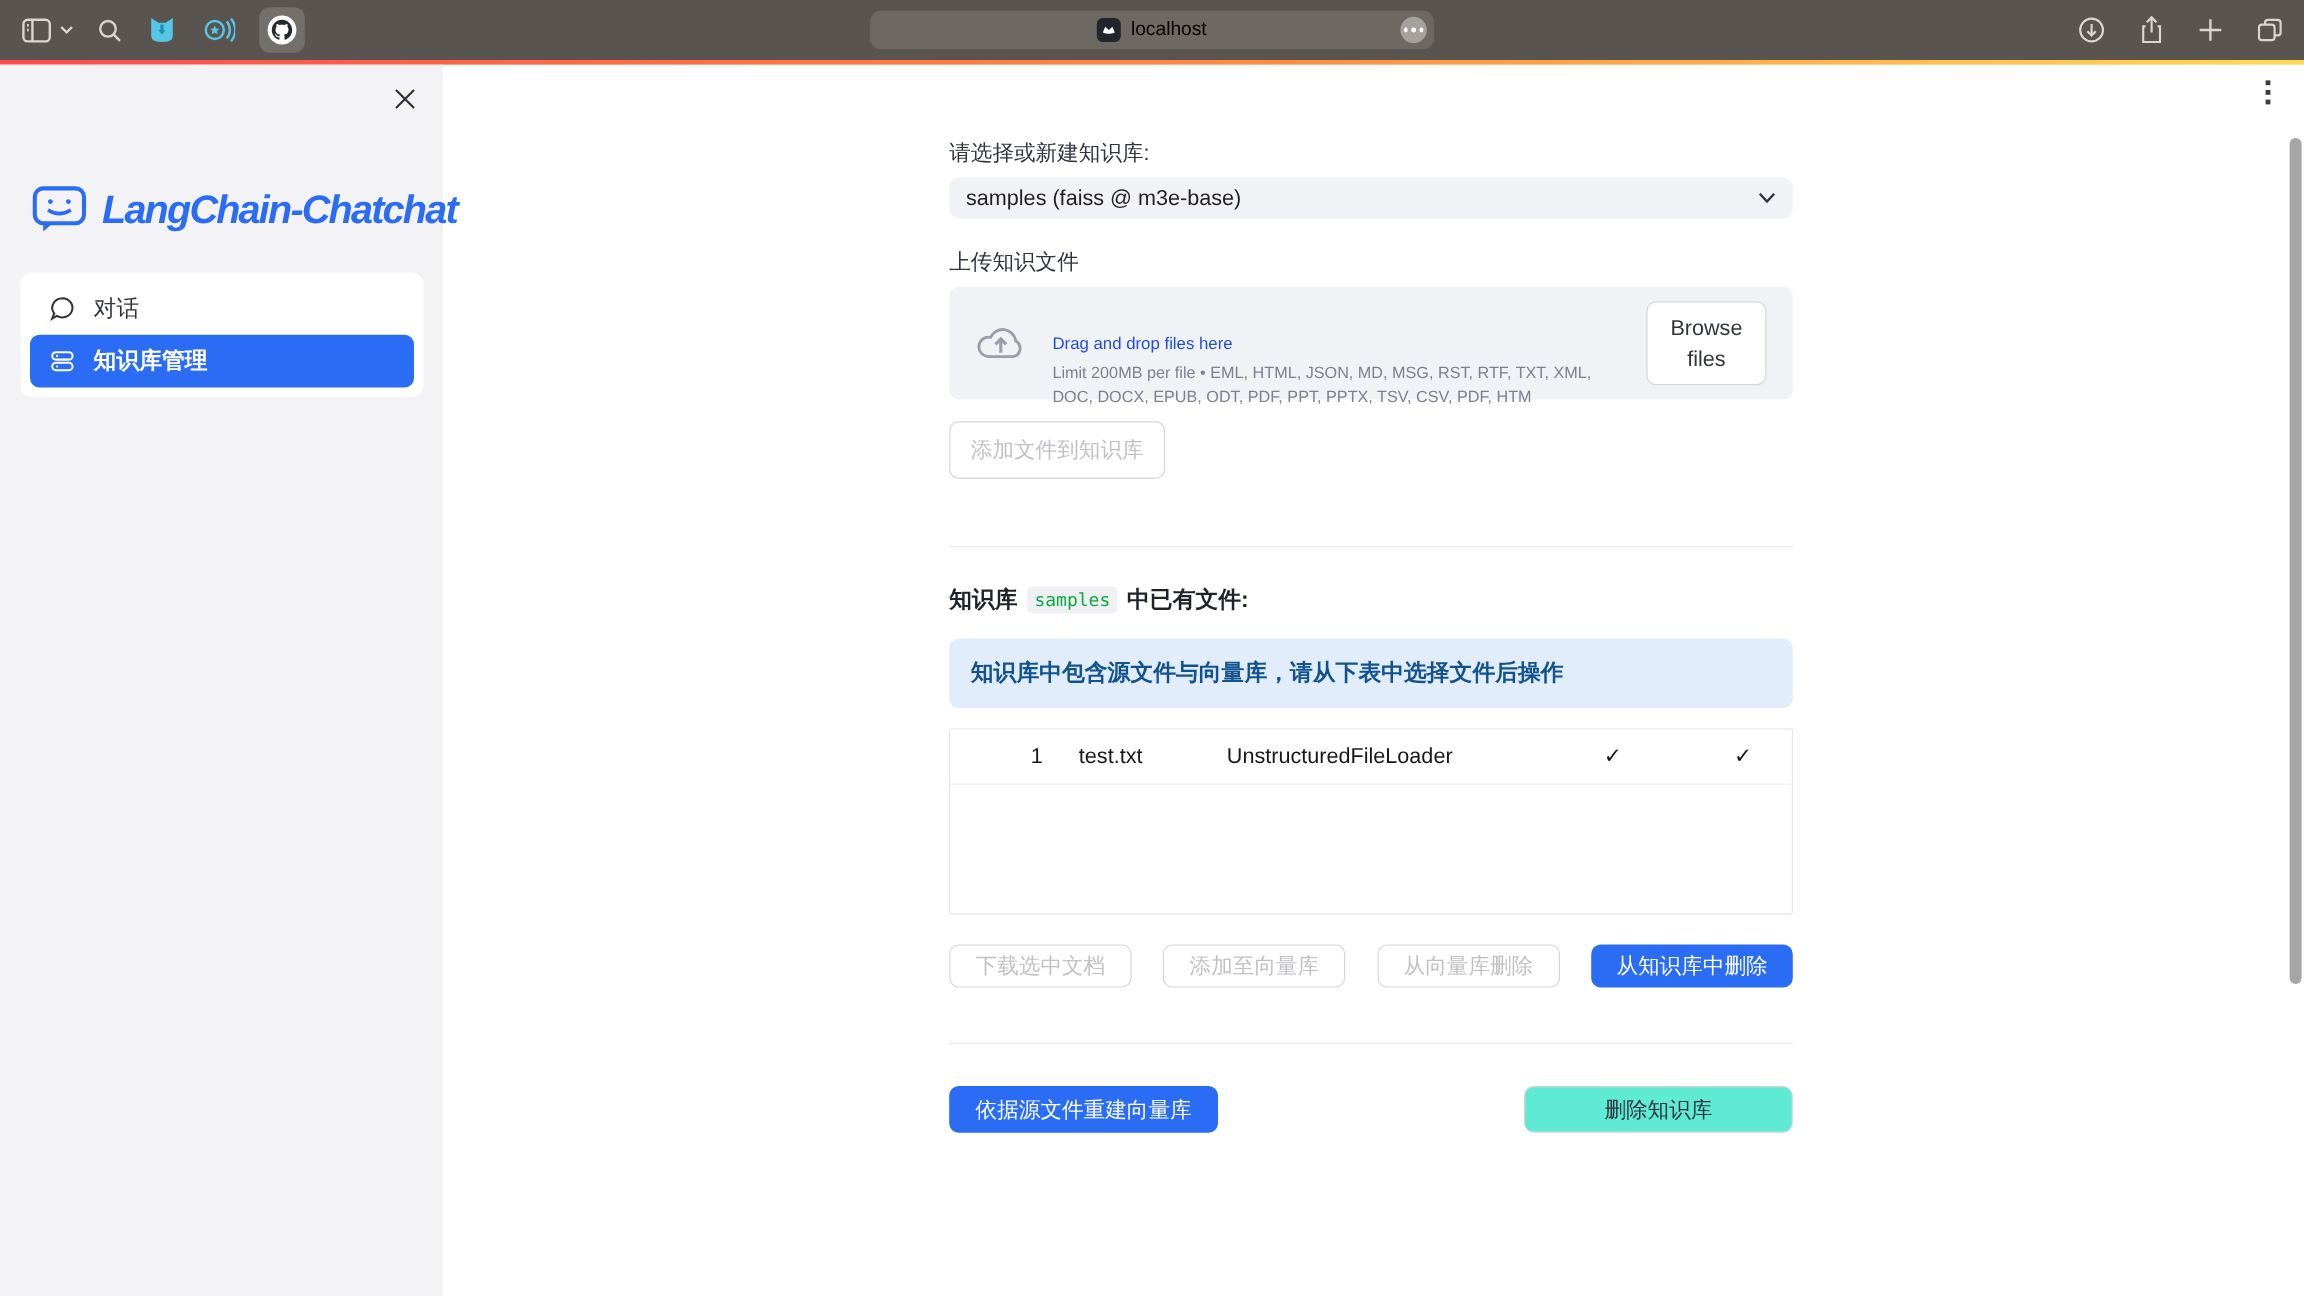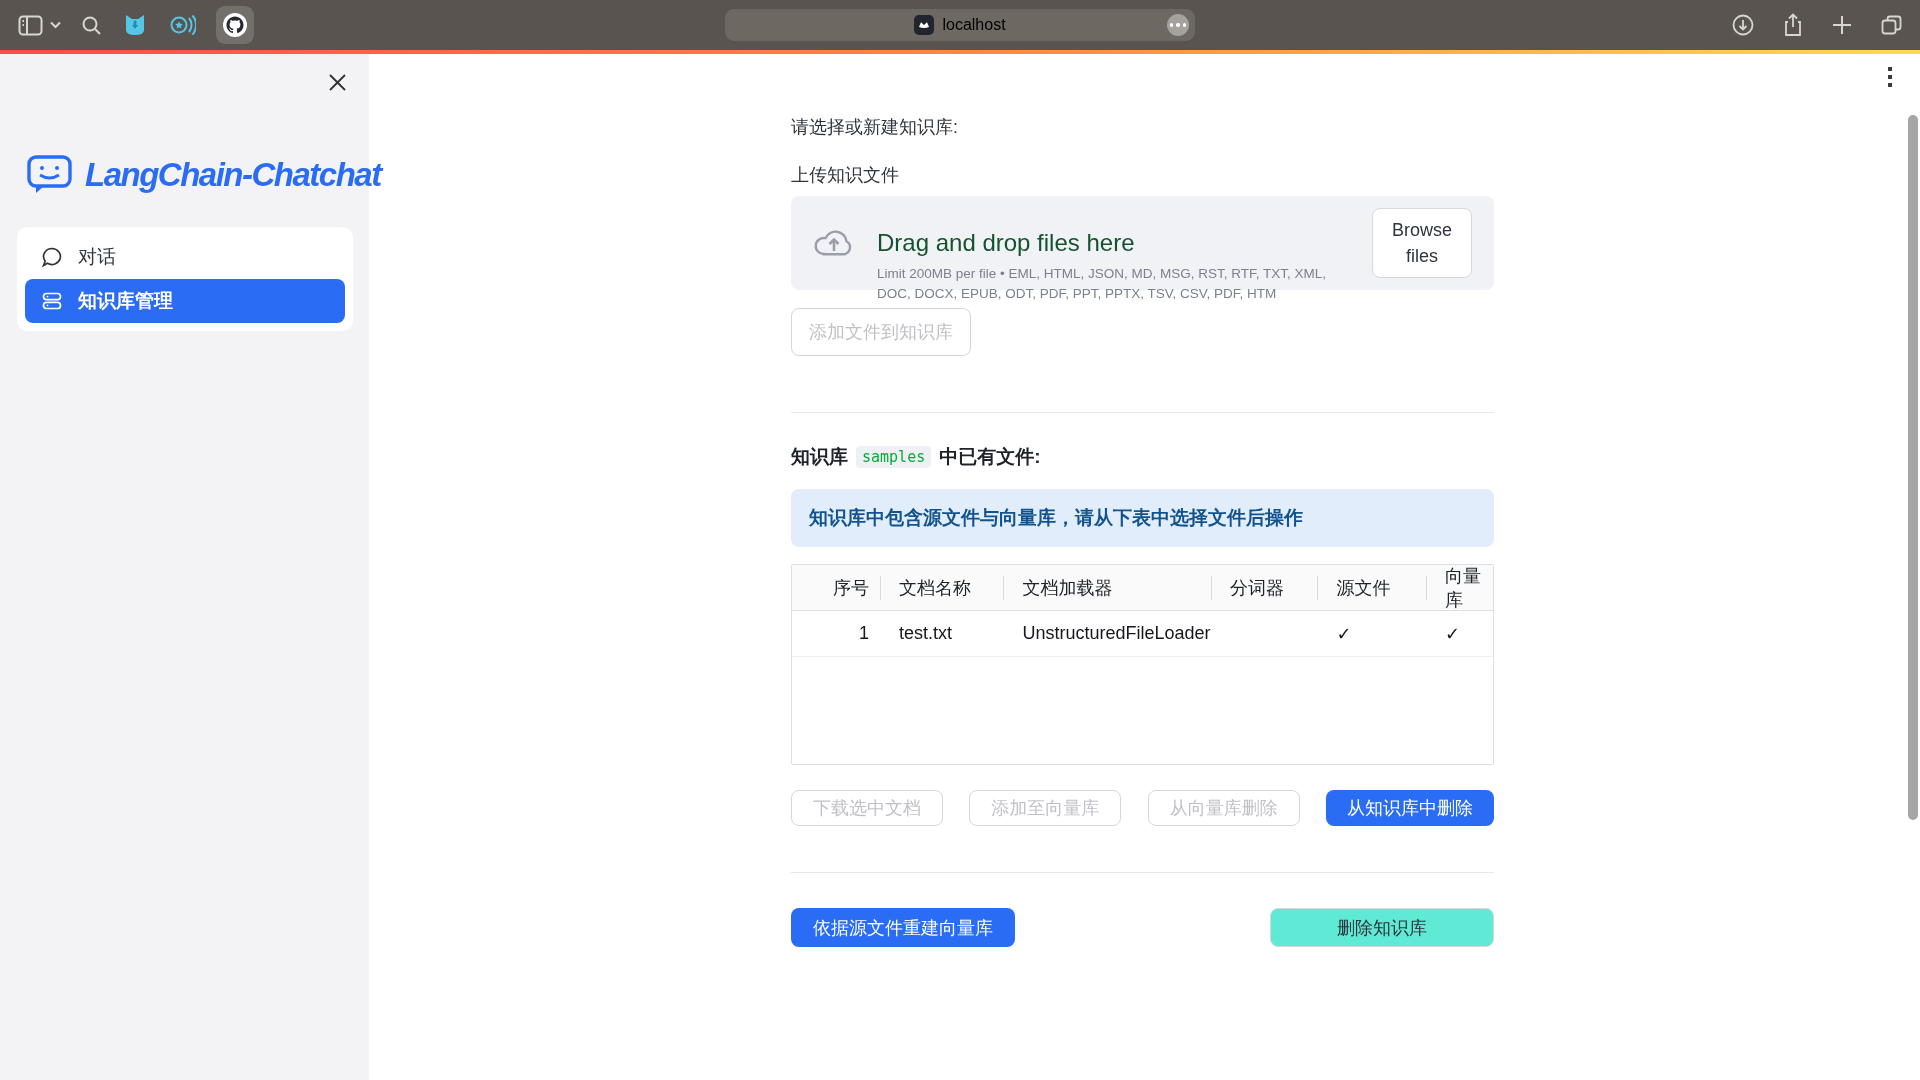--- a/index.html
+++ b/index.html
@@ -42,21 +42,21 @@
   .scroll-thumb { position:absolute; top:61px; right:2px; width:10px; height:705px; background:#a6a6a6; border-radius:5px; }
 
   .content { width:703px; margin-left:422px; padding-top:61px; color:#31333f; }
   .widget-label { font-size:18px; color:#31333f; margin-bottom:9px; }
   .selectbox { height:34px; background:#f0f2f6; border-radius:8px; display:flex; align-items:center; padding:0 14px; font-size:18px; color:#241f24; cursor:pointer; }
   .selectbox .sel-val { flex:1; }
 
   .upload-label { margin-top:24px; }
   .uploader { margin-top:6px; height:94px; background:#f1f2f5; border-radius:8px; display:flex; align-items:center; padding:0 22px; gap:22px; }
   .up-texts { flex:1; }
-  .up-title { font-size:24px; color:#14532d; margin-bottom:7px;margin-top:46px; }
+  .up-title { font-size:14px; color:#1d4ed8; margin-bottom:7px;margin-top:46px; }
   .up-limit { font-size:13.5px; color:#7d818f; line-height:1.45; max-width:560px; }
   .browse-btn { width:100px; background:#fff; border:1px solid #d5d7da; border-radius:8px; padding:8px 10px; font-size:18px; color:#31333f; text-align:center; line-height:1.45; cursor:pointer; }
 
   .btn { font-size:18px; border-radius:8px; display:inline-flex; align-items:center; justify-content:center; cursor:pointer; }
   .btn-disabled { border:1px solid #d6d6d9; background:transparent; color:#c0c1c7; cursor:default; }
   .btn-primary { background:#2b6cf5; color:#fff; border:none; }
   .btn-plain { background:#5eead4; border:1px solid #d6d6d9; color:#31333f; }
   .add-files { margin-top:18px; height:48px; padding:0 17px; }
 
   .divider { border:none; border-top:1px solid #e7e8eb; height:0; }
@@ -205,20 +205,26 @@
     <div class="kebab">
         <i></i>
         <i></i>
         <i></i>
       </div>
     <div class="scroll-thumb"></div>
 
     <div class="content">
 
       <div class="widget-label">请选择或新建知识库:</div>
+      <div class="selectbox">
+        <span class="sel-val">samples (faiss @ m3e-base)</span>
+        <svg width="15" height="10" viewBox="0 0 15 10" fill="none" stroke="#31333f" stroke-width="2">
+            <path d="M1.5 1.5 L7.5 8 L13.5 1.5"></path>
+          </svg>
+      </div>
 
       <div class="widget-label upload-label">上传知识文件</div>
       <div class="uploader">
         <svg width="42" height="34" viewBox="0 0 42 34" fill="none" stroke="#9a9daa" stroke-width="2.4">
           <path d="M11 28 a8 8 0 1 1 1.5 -15.8 a11 11 0 0 1 21 3 a7 7 0 0 1 -2.5 13 H 11 Z"></path>
           <line x1="21" y1="25" x2="21" y2="14" stroke-width="2.6"></line>
           <path d="M16.5 18 L21 13.5 L25.5 18" stroke-width="2.6"></path>
         </svg>
         <div class="up-texts">
           <div class="up-title">Drag and drop files here</div>
@@ -233,28 +239,20 @@
 
       <div class="kb-heading">
         <span>知识库</span>
         <code>samples</code>
         <span>中已有文件:</span>
       </div>
 
       <div class="info-box">知识库中包含源文件与向量库，请从下表中选择文件后操作</div>
 
       <div class="grid">
-        <div class="g-head">
-          <div class="gc num c0">序号</div>
-          <div class="gc c1">文档名称</div>
-          <div class="gc c2">文档加载器</div>
-          <div class="gc c3">分词器</div>
-          <div class="gc c4">源文件</div>
-          <div class="gc c5">向量库</div>
-        </div>
         <div class="g-row">
           <div class="gc num c0">1</div>
           <div class="gc c1">test.txt</div>
           <div class="gc c2">UnstructuredFileLoader</div>
           <div class="gc c3"></div>
           <div class="gc c4">✓</div>
           <div class="gc c5">✓</div>
         </div>
         <div class="g-empty"></div>
       </div>

